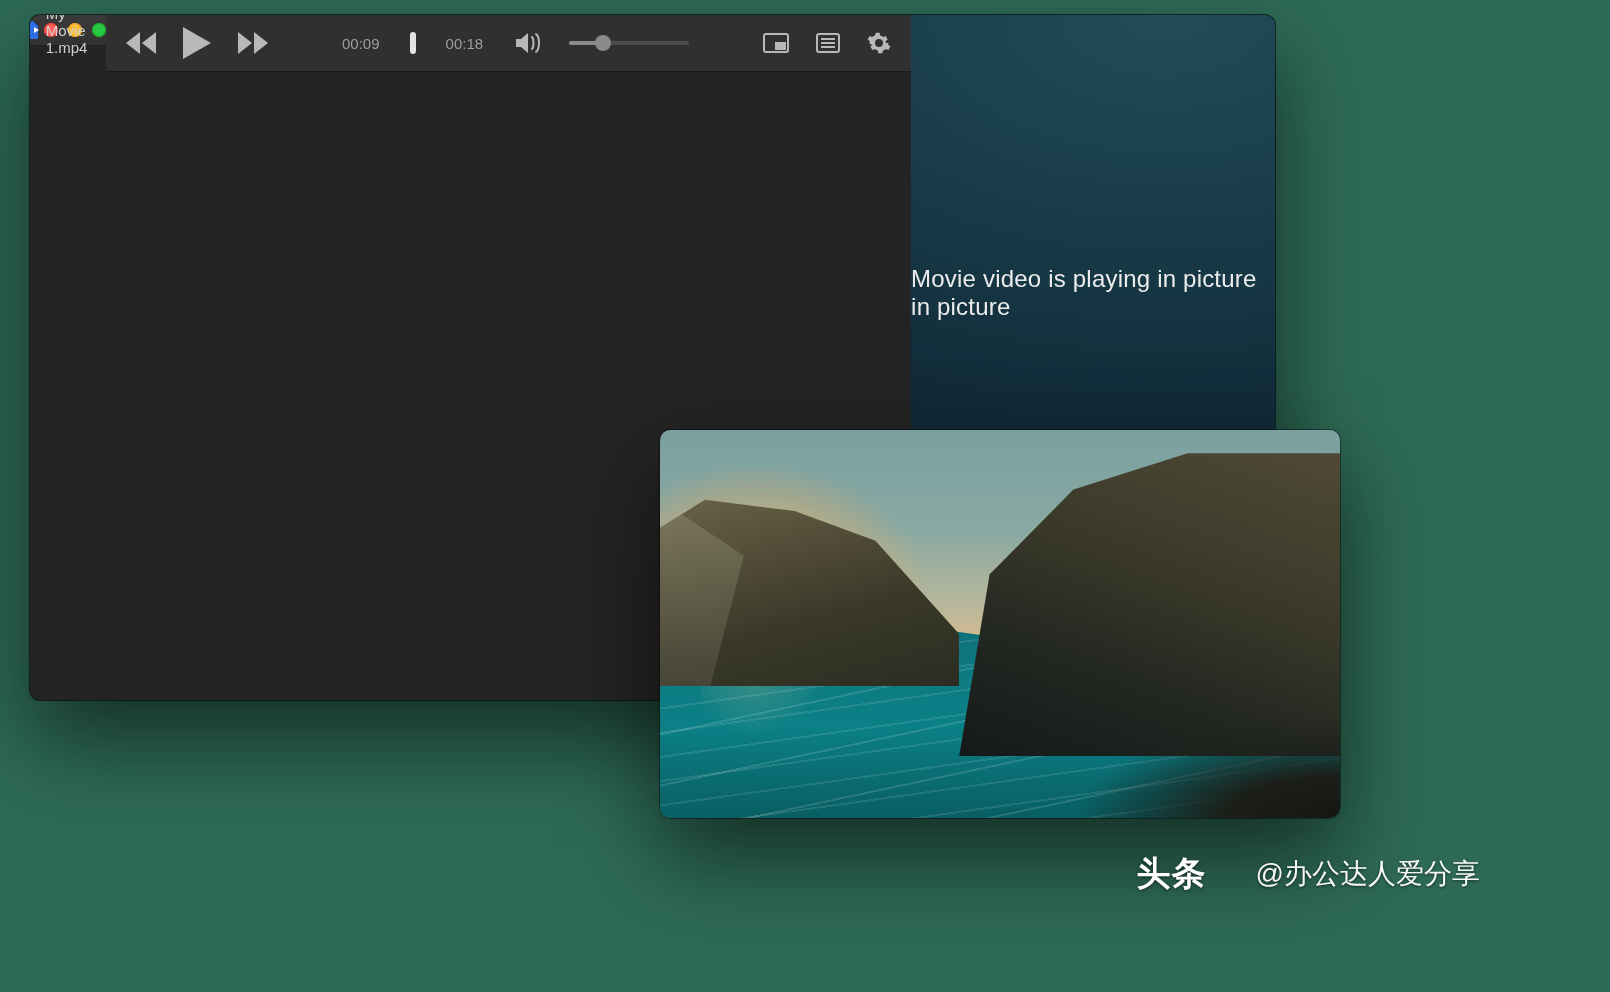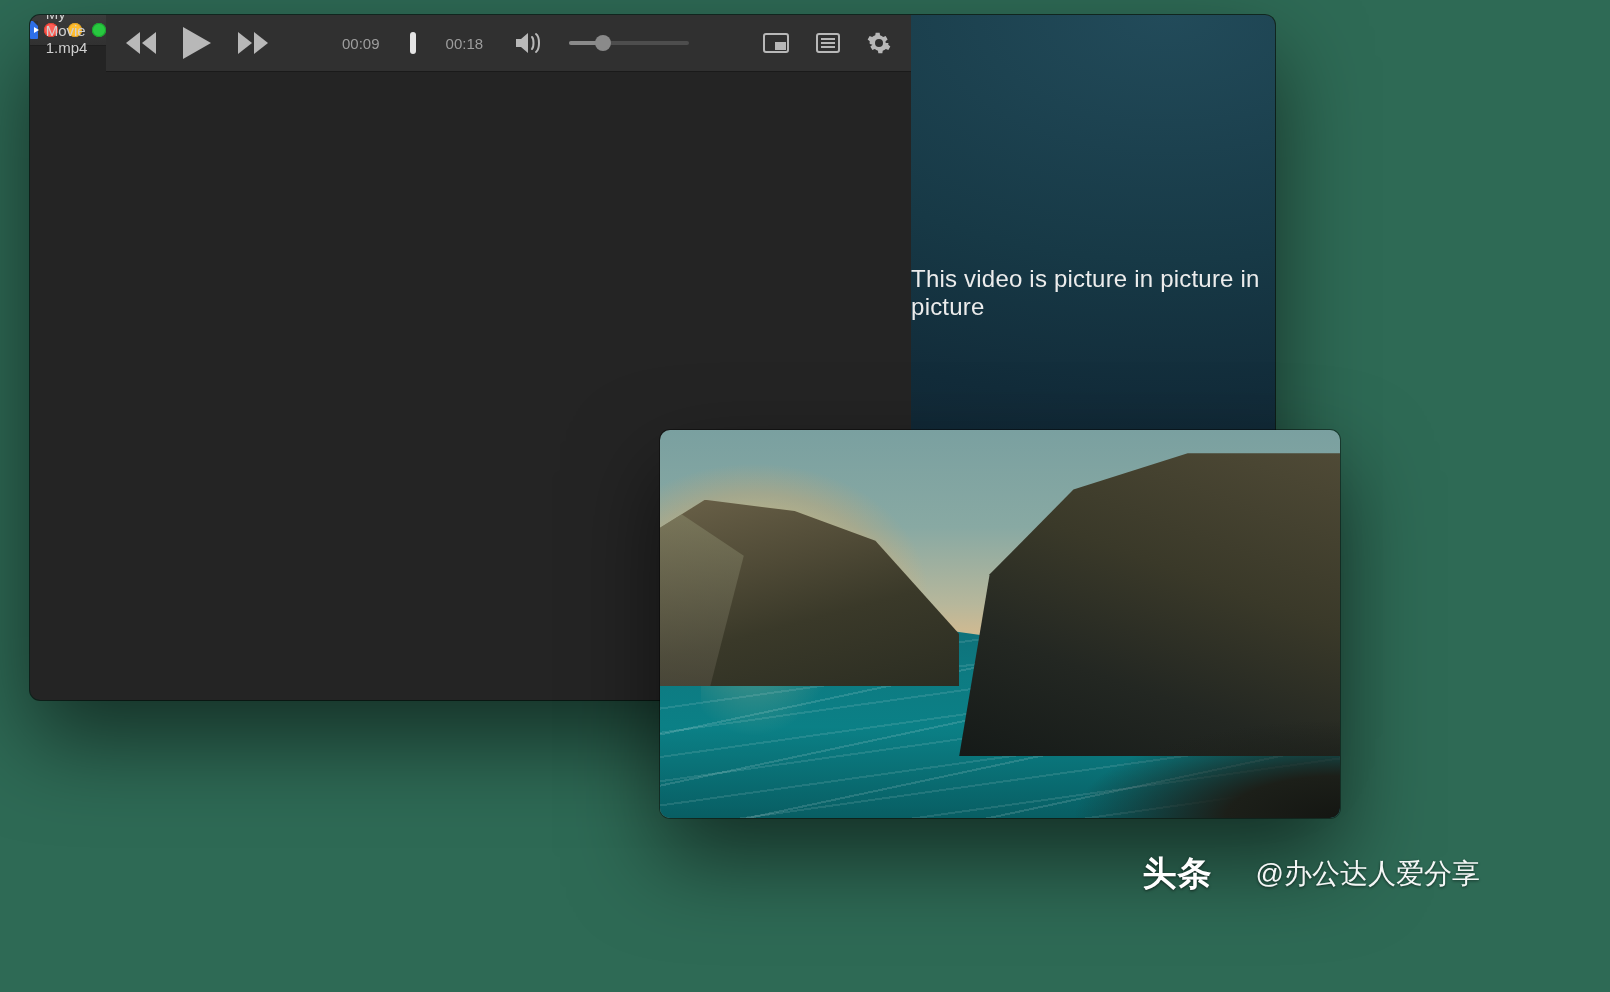--- a/index.html
+++ b/index.html
@@ -261,21 +261,21 @@
     background: radial-gradient(120px 160px at 30% 0%, rgba(255,220,160,.35), transparent 70%);
   }
 
   
   .watermark {
     position: absolute;
     right: 130px;
     bottom: 95px;
     display: flex;
     align-items: center;
-    gap: 10px;
+    gap: 16px;
     color: #fff;
     text-shadow: 0 1px 3px rgba(0,0,0,.6);
   }
   .watermark .brand {
     font-size: 34px;
     font-weight: 700;
     letter-spacing: 1px;
     font-family: "PingFang SC","Microsoft YaHei",sans-serif;
   }
   .watermark .handle {
@@ -367,21 +367,21 @@
     </div>
 
     <div class="ctl-btn">
       <svg width="24" height="24" viewBox="0 0 24 24" fill="currentColor">
         <path d="M12 8a4 4 0 100 8 4 4 0 000-8zm9.4 4c0 .6-.05 1.2-.15 1.8l2.1 1.6-2 3.5-2.5-1a9 9 0 01-3.1 1.8l-.4 2.6h-4l-.4-2.6a9 9 0 01-3.1-1.8l-2.5 1-2-3.5 2.1-1.6C2.65 13.2 2.6 12.6 2.6 12s.05-1.2 .15-1.8L.65 8.6l2-3.5 2.5 1a9 9 0 013.1-1.8L8.65 1.7h4l.4 2.6a9 9 0 013.1 1.8l2.5-1 2 3.5-2.1 1.6c.1.6 .15 1.2 .15 1.8z"></path>
       </svg>
     </div>
   </div>
 
   <div class="video-pane">
-    <div class="pip-message">This video is picture in picture in picture</div>
+    <div class="pip-message">Movie video is playing in picture in picture</div>
   </div>
 </div>
 
 <div class="pip-window">
   <div class="pip-scene">
     <div class="sky"></div>
     <div class="sea"></div>
     <div class="sun-reflection"></div>
     <div class="cliff-left"></div>
     <div class="cliff-right"></div>

